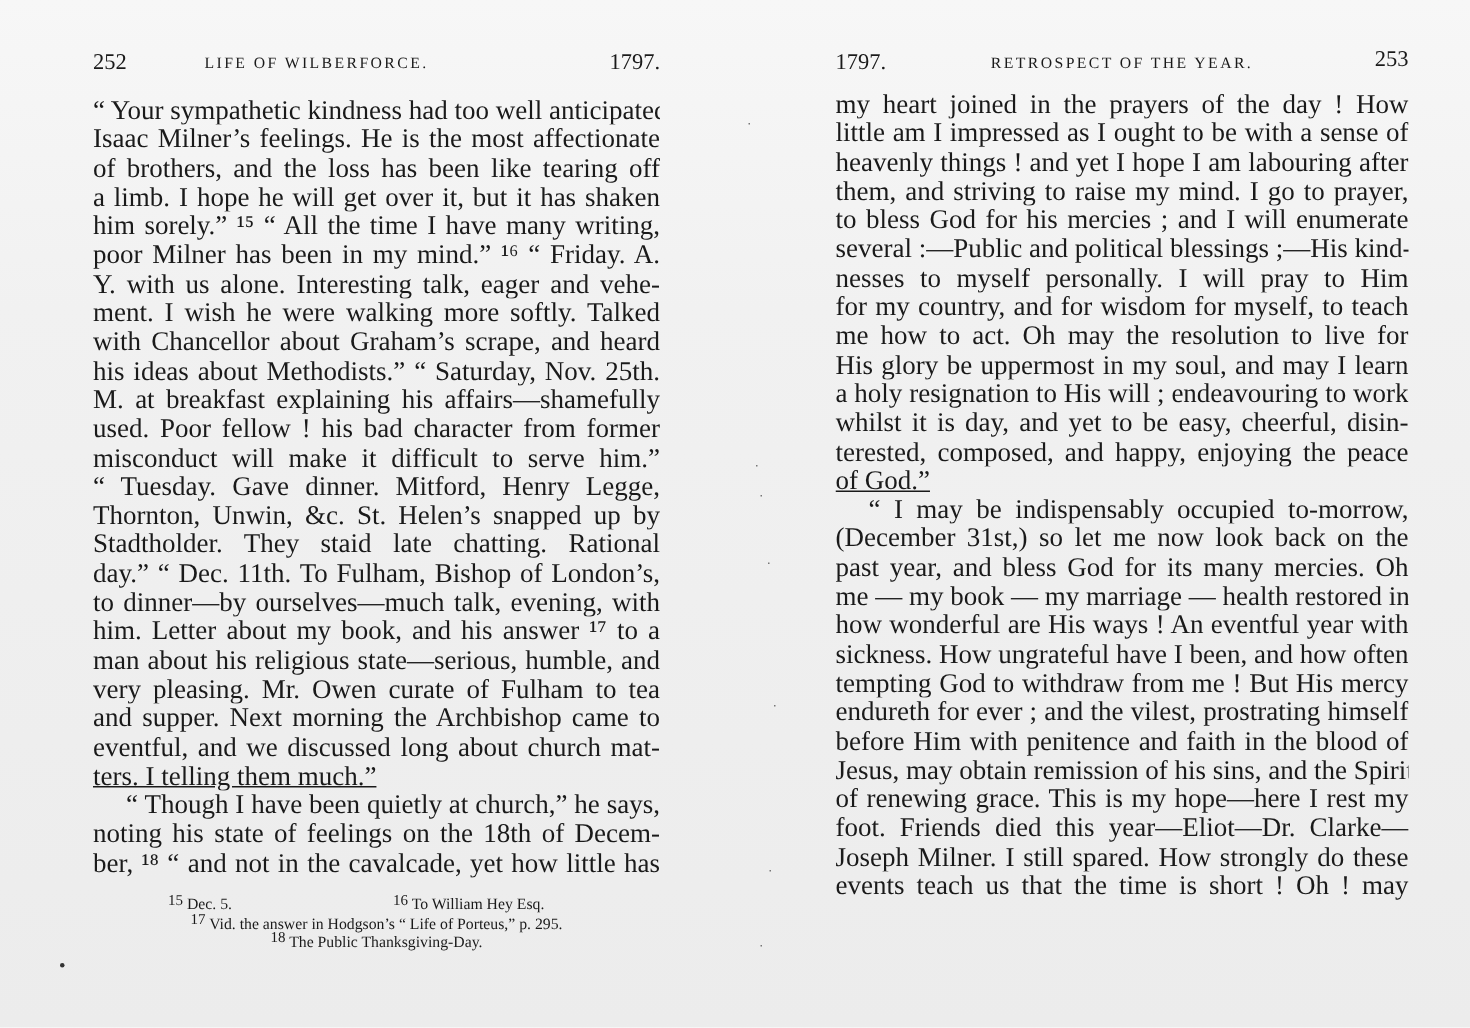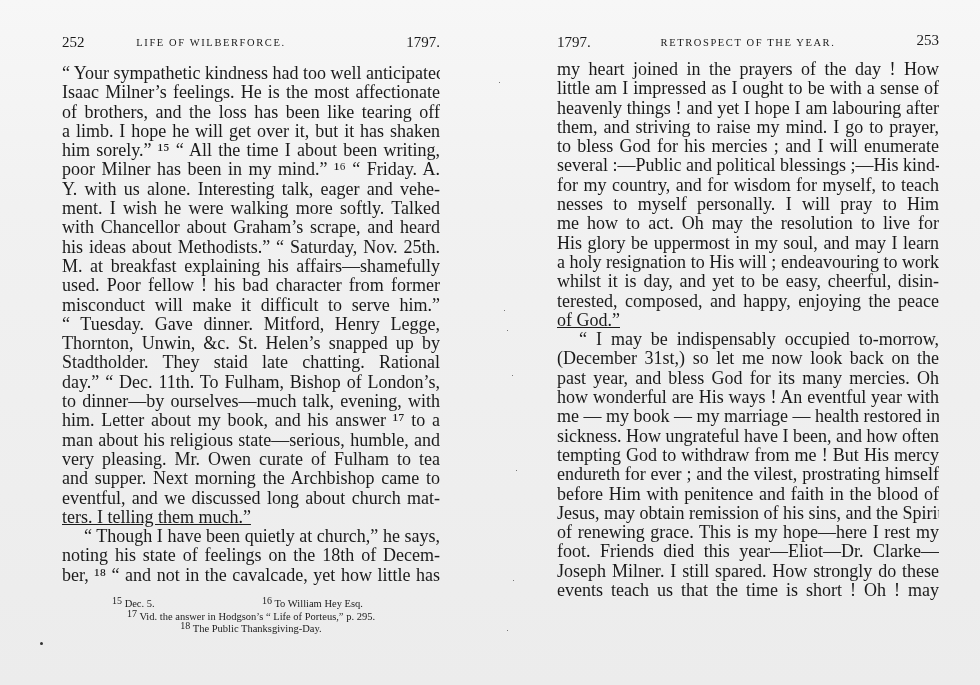--- a/index.html
+++ b/index.html
@@ -55,21 +55,21 @@
   <div class="running-head">
     <span class="pnum">252</span>
     <span class="title">LIFE OF WILBERFORCE.</span>
     <span class="year">1797.</span>
   </div>
   <div class="body-text">
     <div class="line">“ Your sympathetic kindness had too well anticipated</div>
     <div class="line">Isaac Milner’s feelings.  He is the most affectionate</div>
     <div class="line">of brothers, and the loss has been like tearing off</div>
     <div class="line">a limb.  I hope he will get over it, but it has shaken</div>
-    <div class="line">him sorely.” ¹⁵  “ All the time I about been writing,</div>
+    <div class="line">him sorely.” ¹⁵  “ All the time I have many writing,</div>
     <div class="line">poor Milner has been in my mind.” ¹⁶  “ Friday. A.</div>
     <div class="line">Y. with us alone.  Interesting talk, eager and vehe-</div>
     <div class="line">ment.  I wish he were walking more softly.  Talked</div>
     <div class="line">with Chancellor about Graham’s scrape, and heard</div>
     <div class="line">his ideas about Methodists.”  “ Saturday, Nov. 25th.</div>
     <div class="line">M. at breakfast explaining his affairs—shamefully</div>
     <div class="line">used.  Poor fellow ! his bad character from former</div>
     <div class="line">misconduct will make it difficult to serve him.”</div>
     <div class="line">“ Tuesday.  Gave dinner.  Mitford, Henry Legge,</div>
     <div class="line">Thornton, Unwin, &amp;c.  St. Helen’s snapped up by</div>
@@ -106,33 +106,33 @@
     <span class="title">RETROSPECT OF THE YEAR.</span>
     <span class="pnum">253</span>
   </div>
   <div class="body-text" style="top:60px;">
     <div class="line">my heart joined in the prayers of the day !  How</div>
     <div class="line">little am I impressed as I ought to be with a sense of</div>
     <div class="line">heavenly things ! and yet I hope I am labouring after</div>
     <div class="line">them, and striving to raise my mind.  I go to prayer,</div>
     <div class="line">to bless God for his mercies ; and I will enumerate</div>
     <div class="line">several :—Public and political blessings ;—His kind-</div>
+    <div class="line">nesses to myself personally.  I will pray to Him</div>
     <div class="line">for my country, and for wisdom for myself, to teach</div>
-    <div class="line">nesses to myself personally.  I will pray to Him</div>
     <div class="line">me how to act.  Oh may the resolution to live for</div>
     <div class="line">His glory be uppermost in my soul, and may I learn</div>
     <div class="line">a holy resignation to His will ; endeavouring to work</div>
     <div class="line">whilst it is day, and yet to be easy, cheerful, disin-</div>
     <div class="line">terested, composed, and happy, enjoying the peace</div>
     <div class="line last">of God.”</div>
     <div class="line indent">“ I may be indispensably occupied to-morrow,</div>
     <div class="line">(December 31st,) so let me now look back on the</div>
     <div class="line">past year, and bless God for its many mercies.  Oh</div>
+    <div class="line">me — my book — my marriage — health restored in</div>
     <div class="line">how wonderful are His ways !  An eventful year with</div>
-    <div class="line">me — my book — my marriage — health restored in</div>
     <div class="line">sickness.  How ungrateful have I been, and how often</div>
     <div class="line">tempting God to withdraw from me !  But His mercy</div>
     <div class="line">endureth for ever ; and the vilest, prostrating himself</div>
     <div class="line">before Him with penitence and faith in the blood of</div>
     <div class="line">Jesus, may obtain remission of his sins, and the Spirit</div>
     <div class="line">of renewing grace.  This is my hope—here I rest my</div>
     <div class="line">foot.  Friends died this year—Eliot—Dr. Clarke—</div>
     <div class="line">Joseph Milner.  I still spared.  How strongly do these</div>
     <div class="line">events teach us that the time is short !  Oh ! may</div>
   </div>

